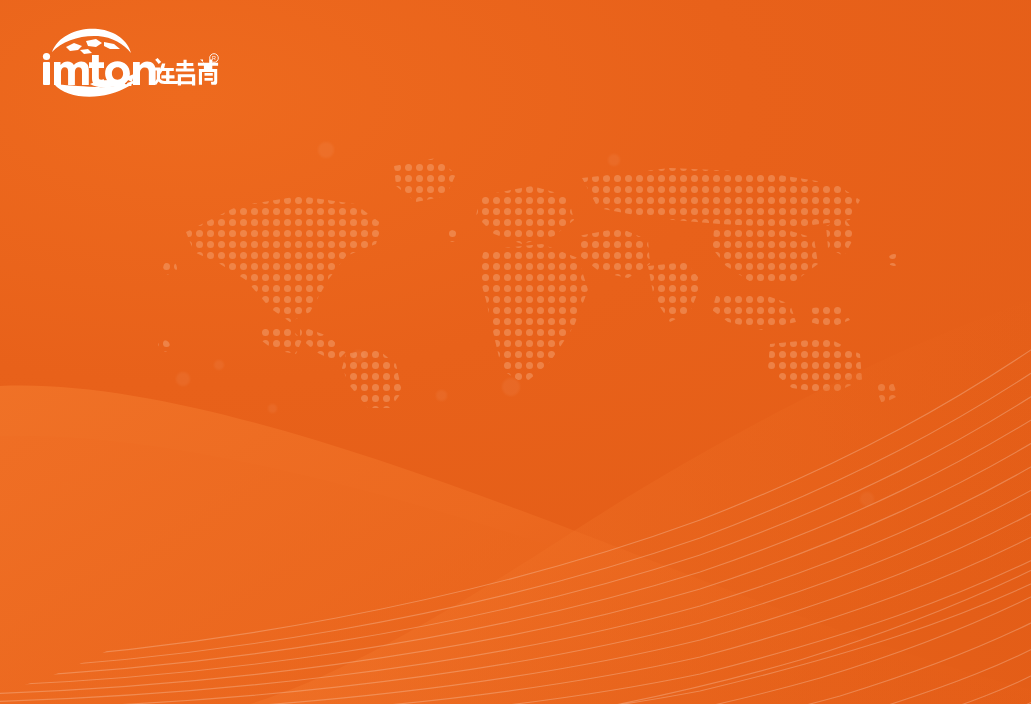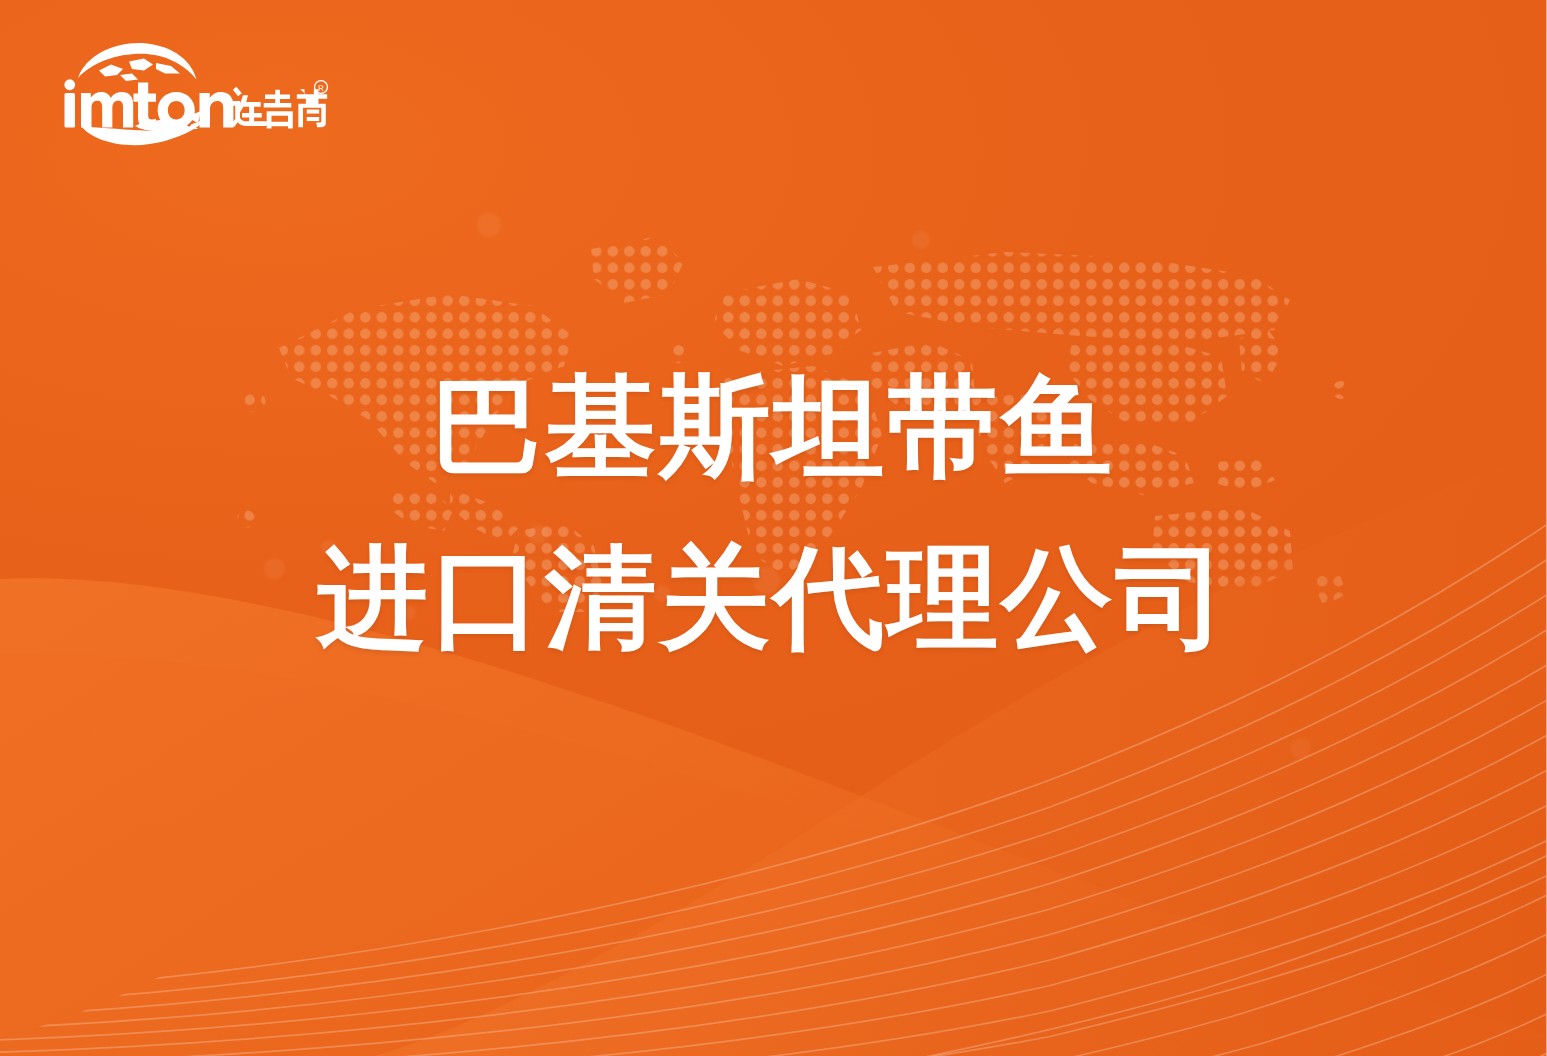--- a/index.html
+++ b/index.html
@@ -259,18 +259,14 @@
         <path d="M164.5 52 h8.3 v2.7 h-8.3 Z"></path>
       </g>
 
       <g>
         <circle cx="174" cy="32" r="4.3" fill="none" stroke="#FFFFFF" stroke-width="0.9"></circle>
         <text x="174" y="34.4" fill="#FFFFFF" font-size="5.4" font-family="'Liberation Sans', sans-serif" text-anchor="middle">R</text>
       </g>
     </svg>
   </div>
 
-  <div class="headline">
-    <span class="line line1">巴基斯坦带鱼</span>
-    <span class="line line2">进口清关代理公司</span>
-  </div>
 
 </div>
 
 </body></html>

